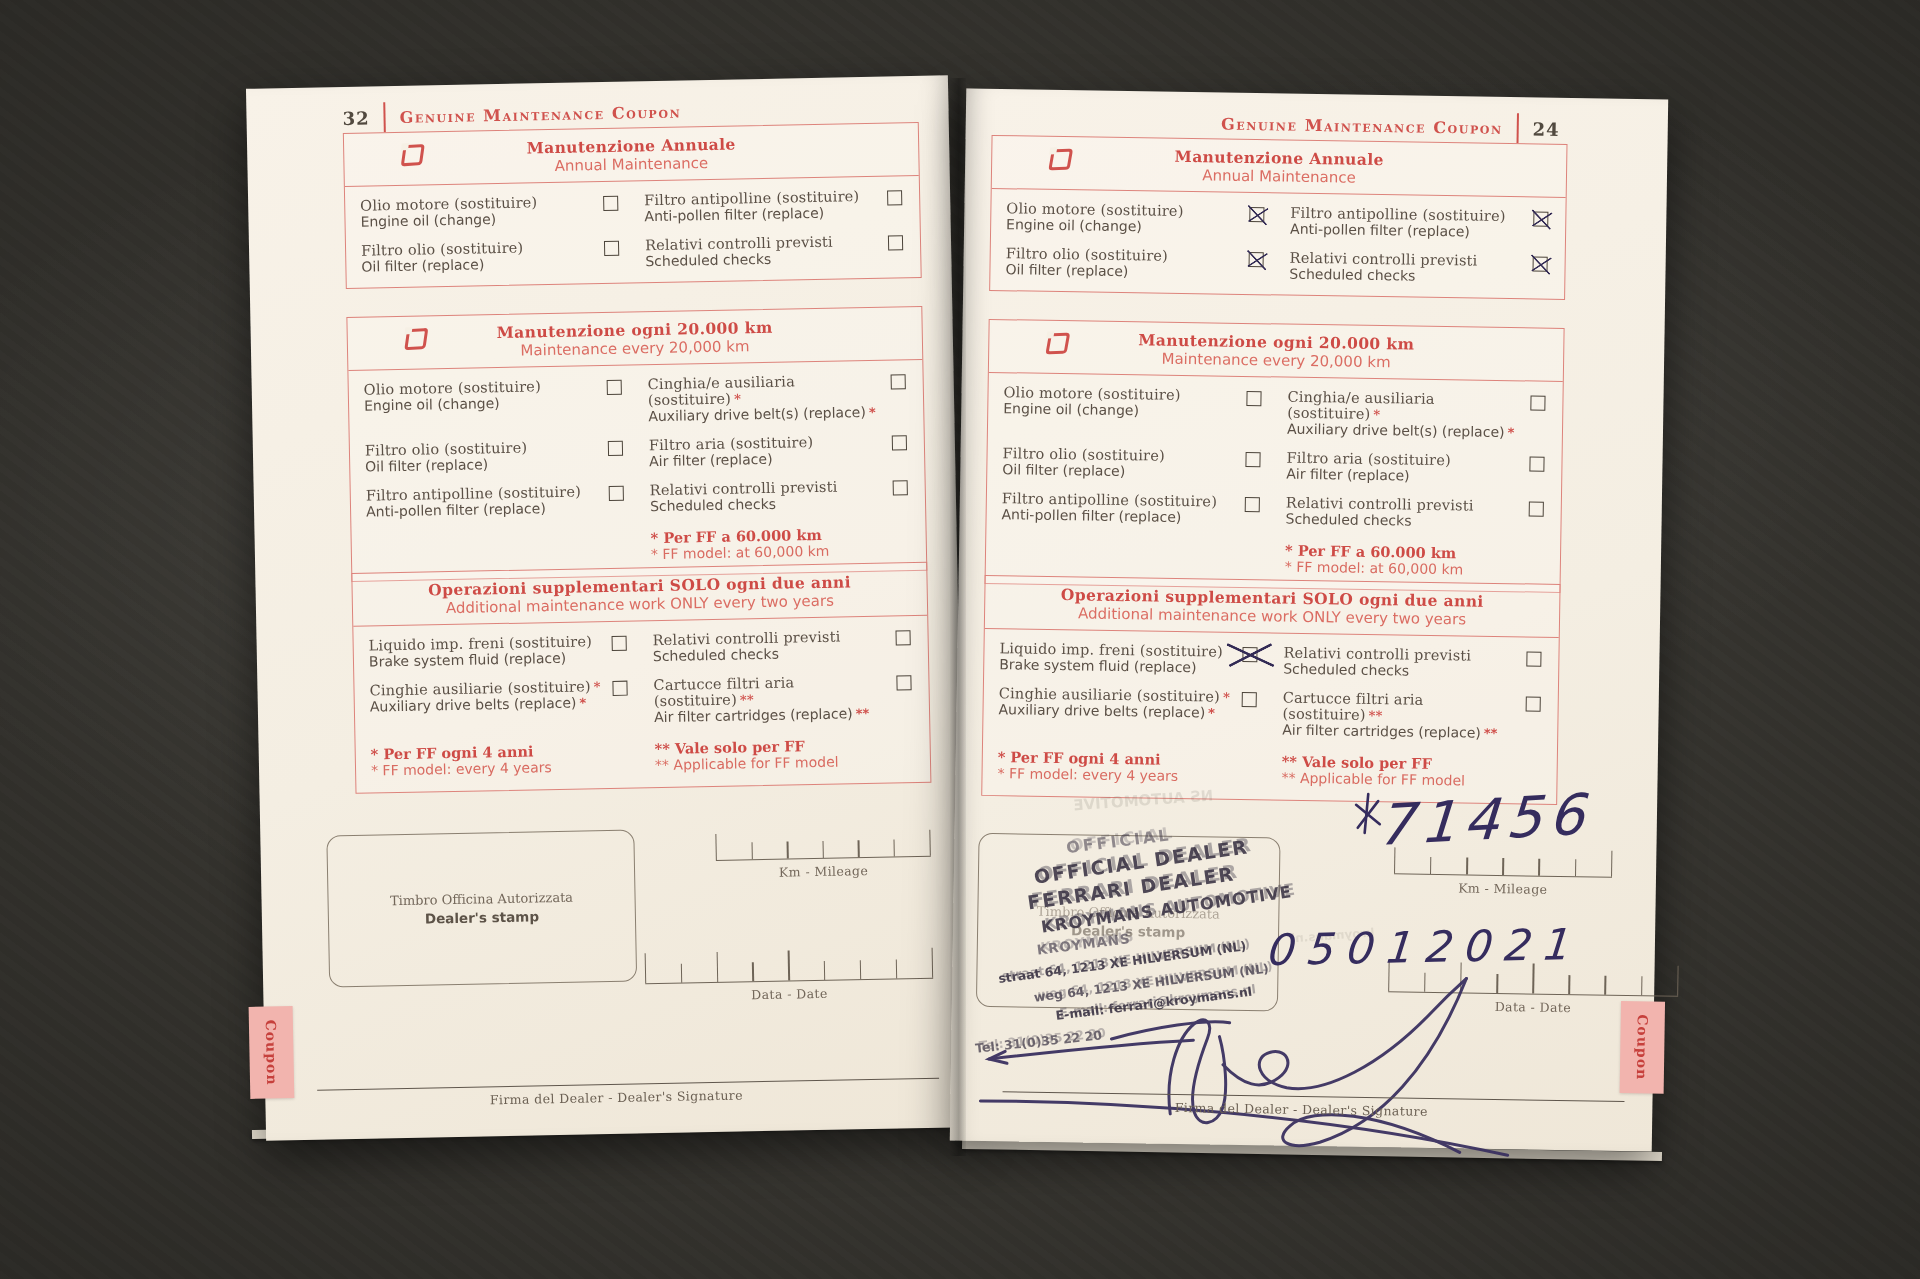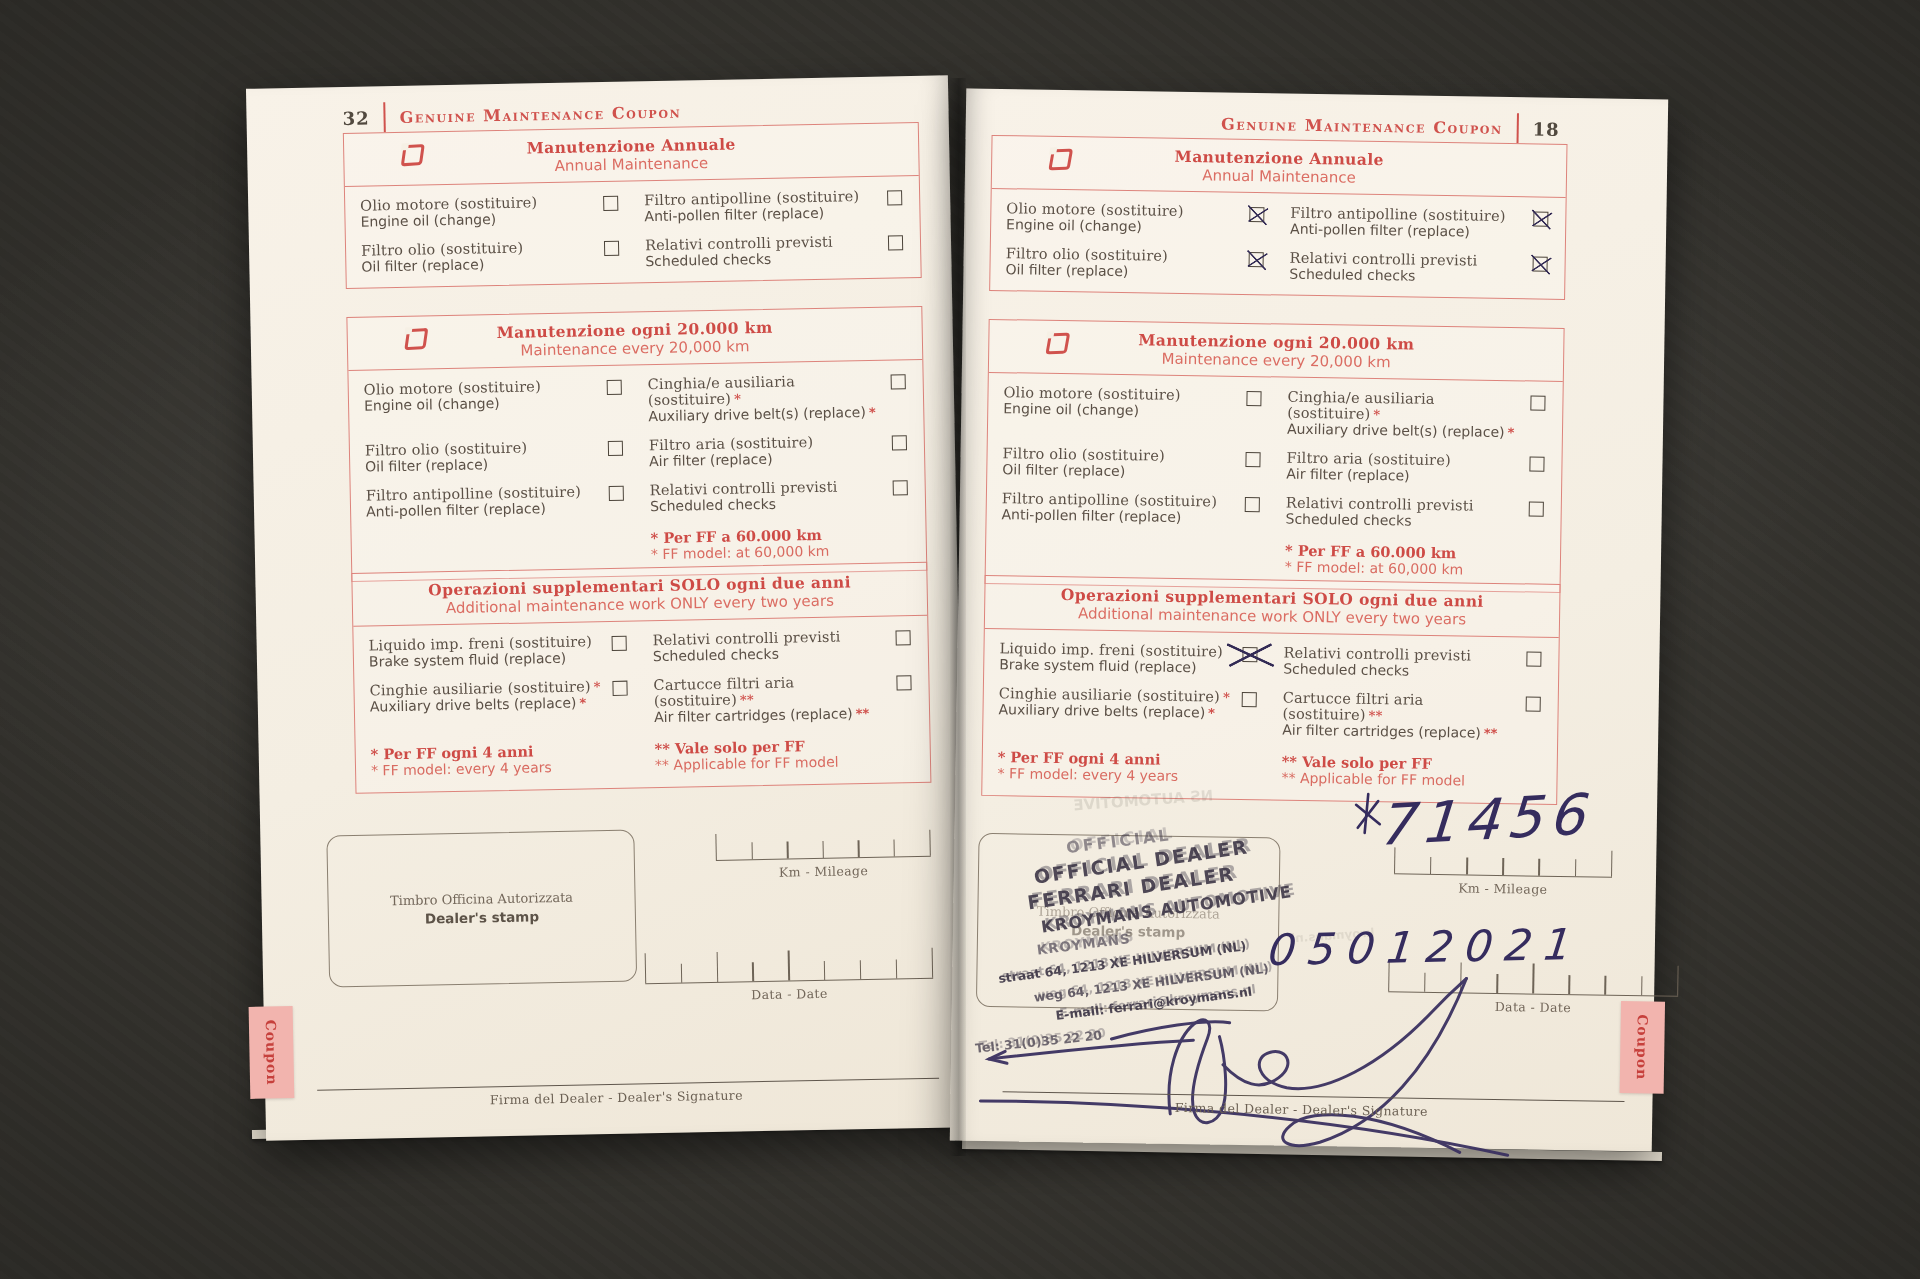--- a/index.html
+++ b/index.html
@@ -320,21 +320,21 @@
     <div class="sig-label">Firma del Dealer - Dealer's Signature</div>
     <div class="tab">
         <span>Coupon</span>
       </div>
   </div>
 
   <div class="page right">
     <div class="pg-header">
       <span class="ptitle">Genuine Maintenance Coupon</span>
       <span class="hdiv"></span>
-      <span class="pgnum">18</span>
+      <span class="pgnum">24</span>
     </div>
 
     <section class="fbox b1">
       <div class="bhead">
         <span class="glyph"></span>
         <div class="bt-it">Manutenzione Annuale</div>
         <div class="bt-en">Annual Maintenance</div>
       </div>
       <div class="items">
         <div class="item">

